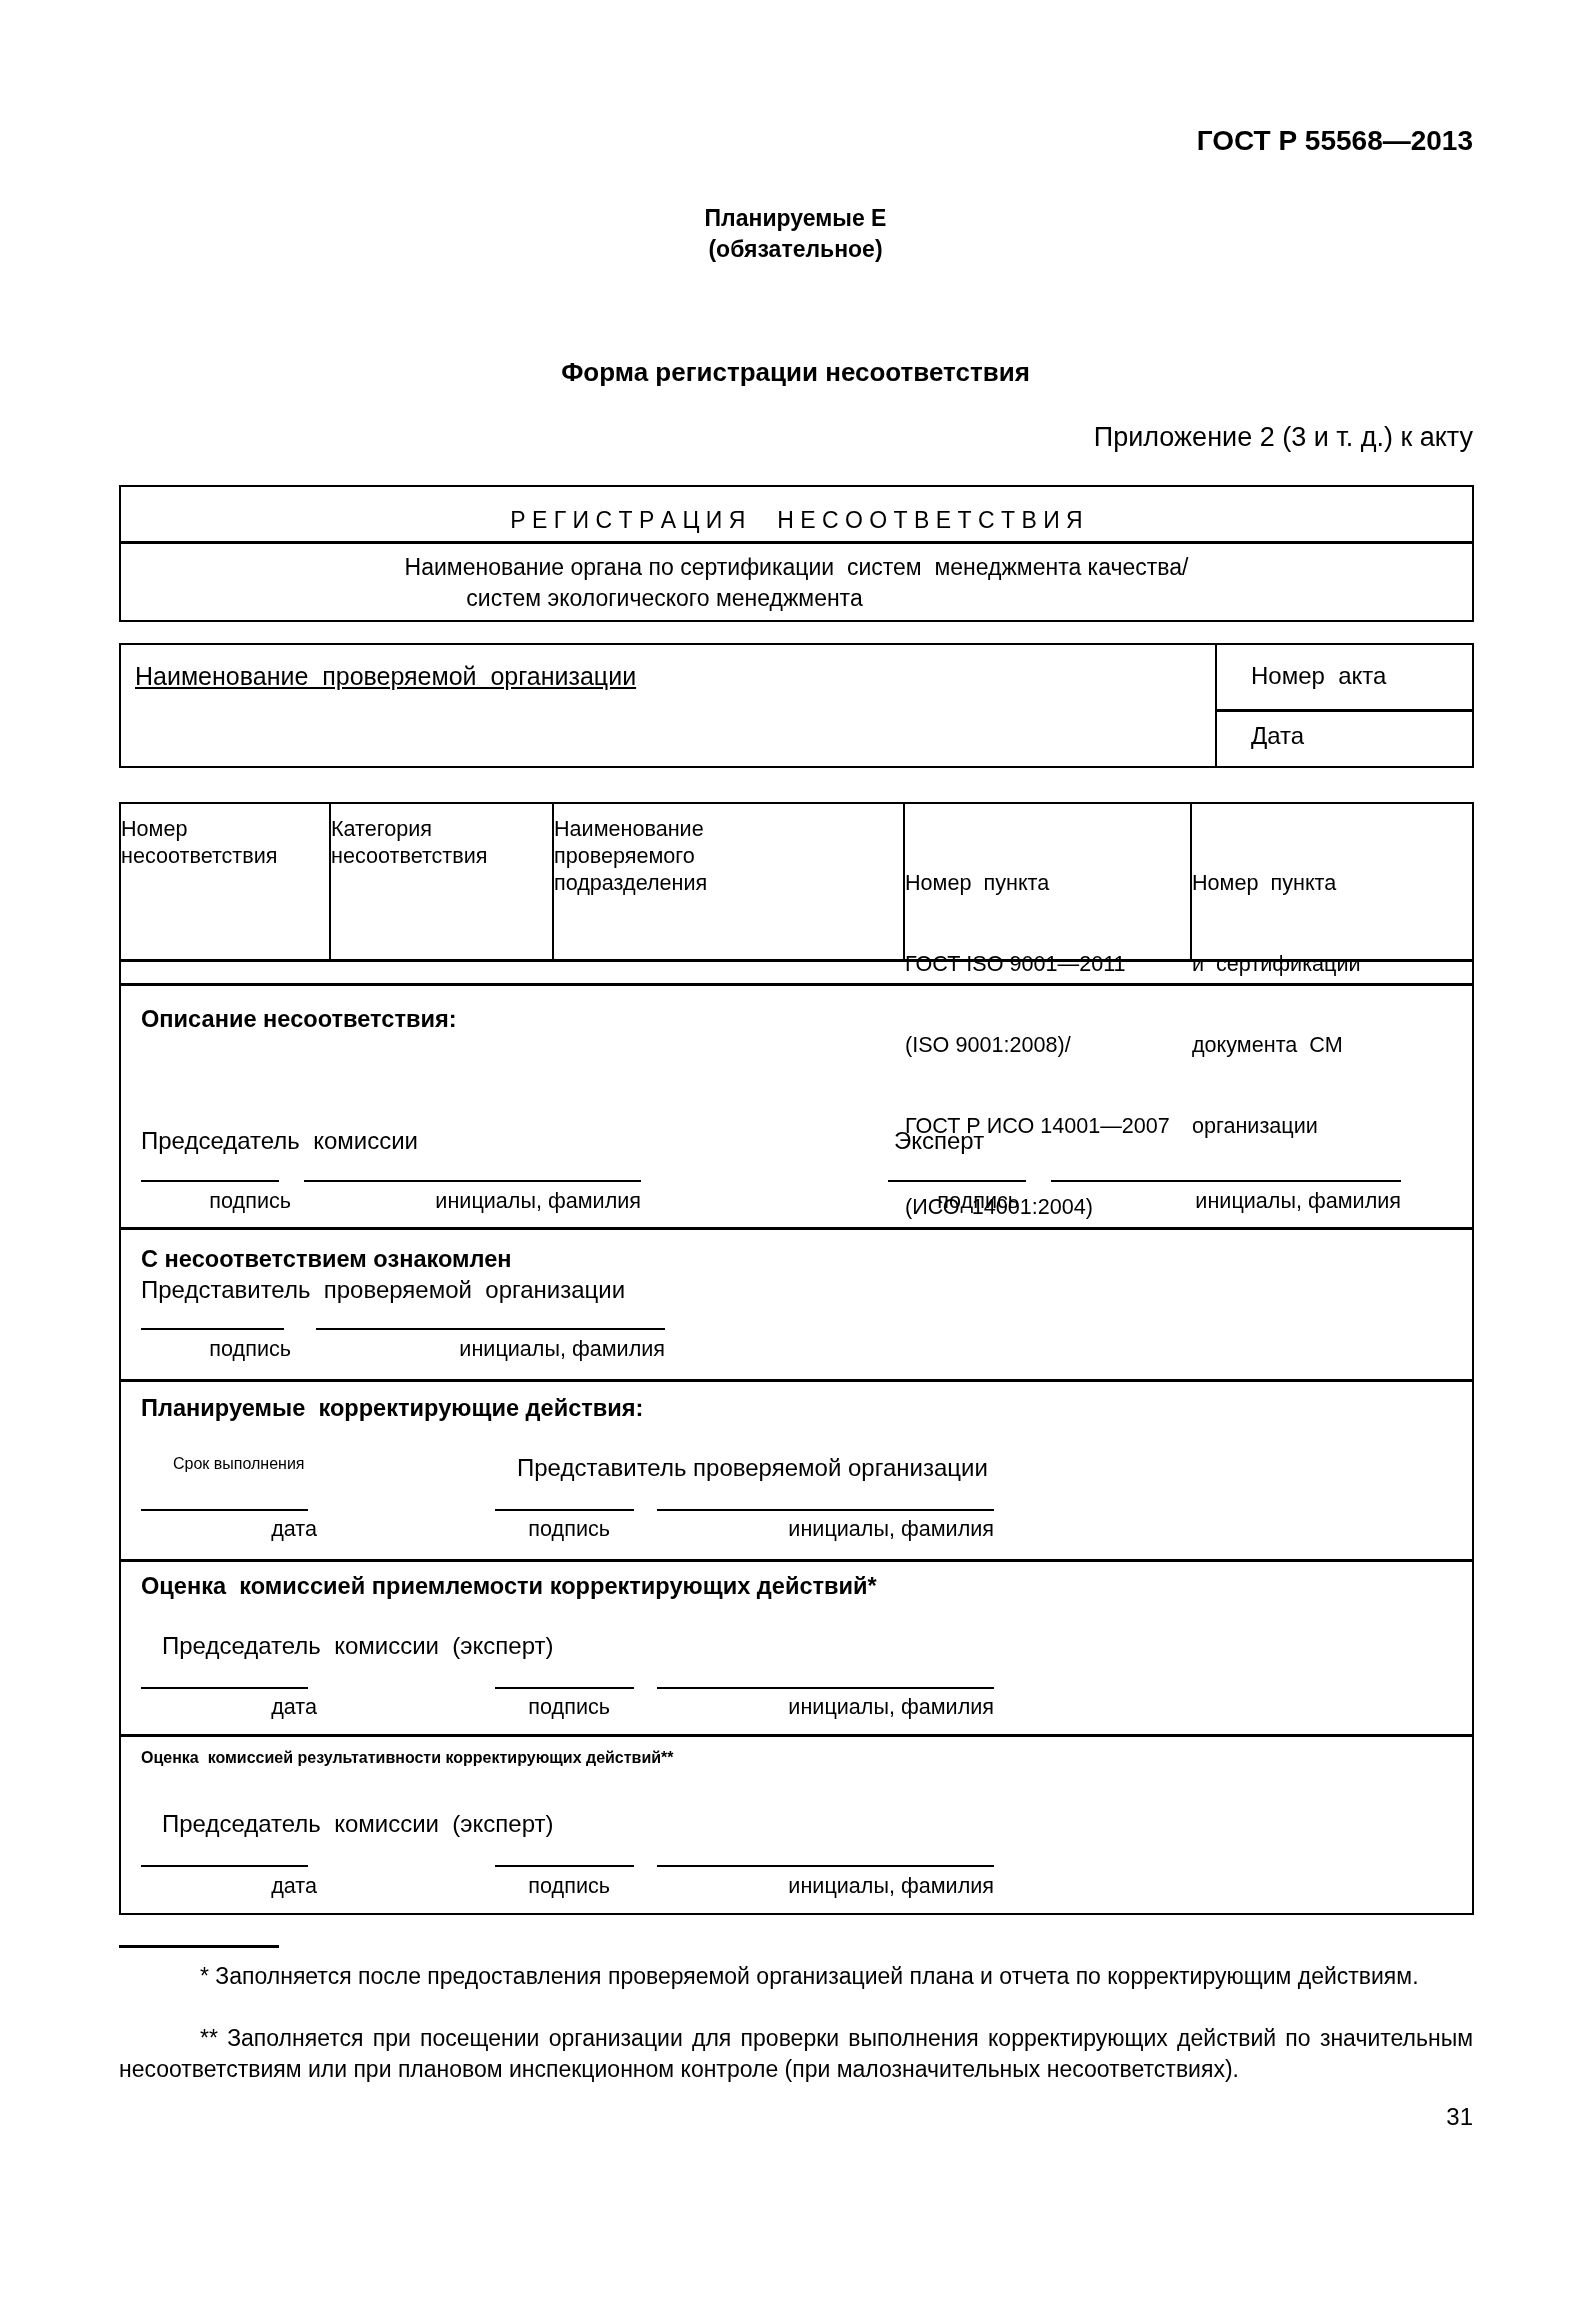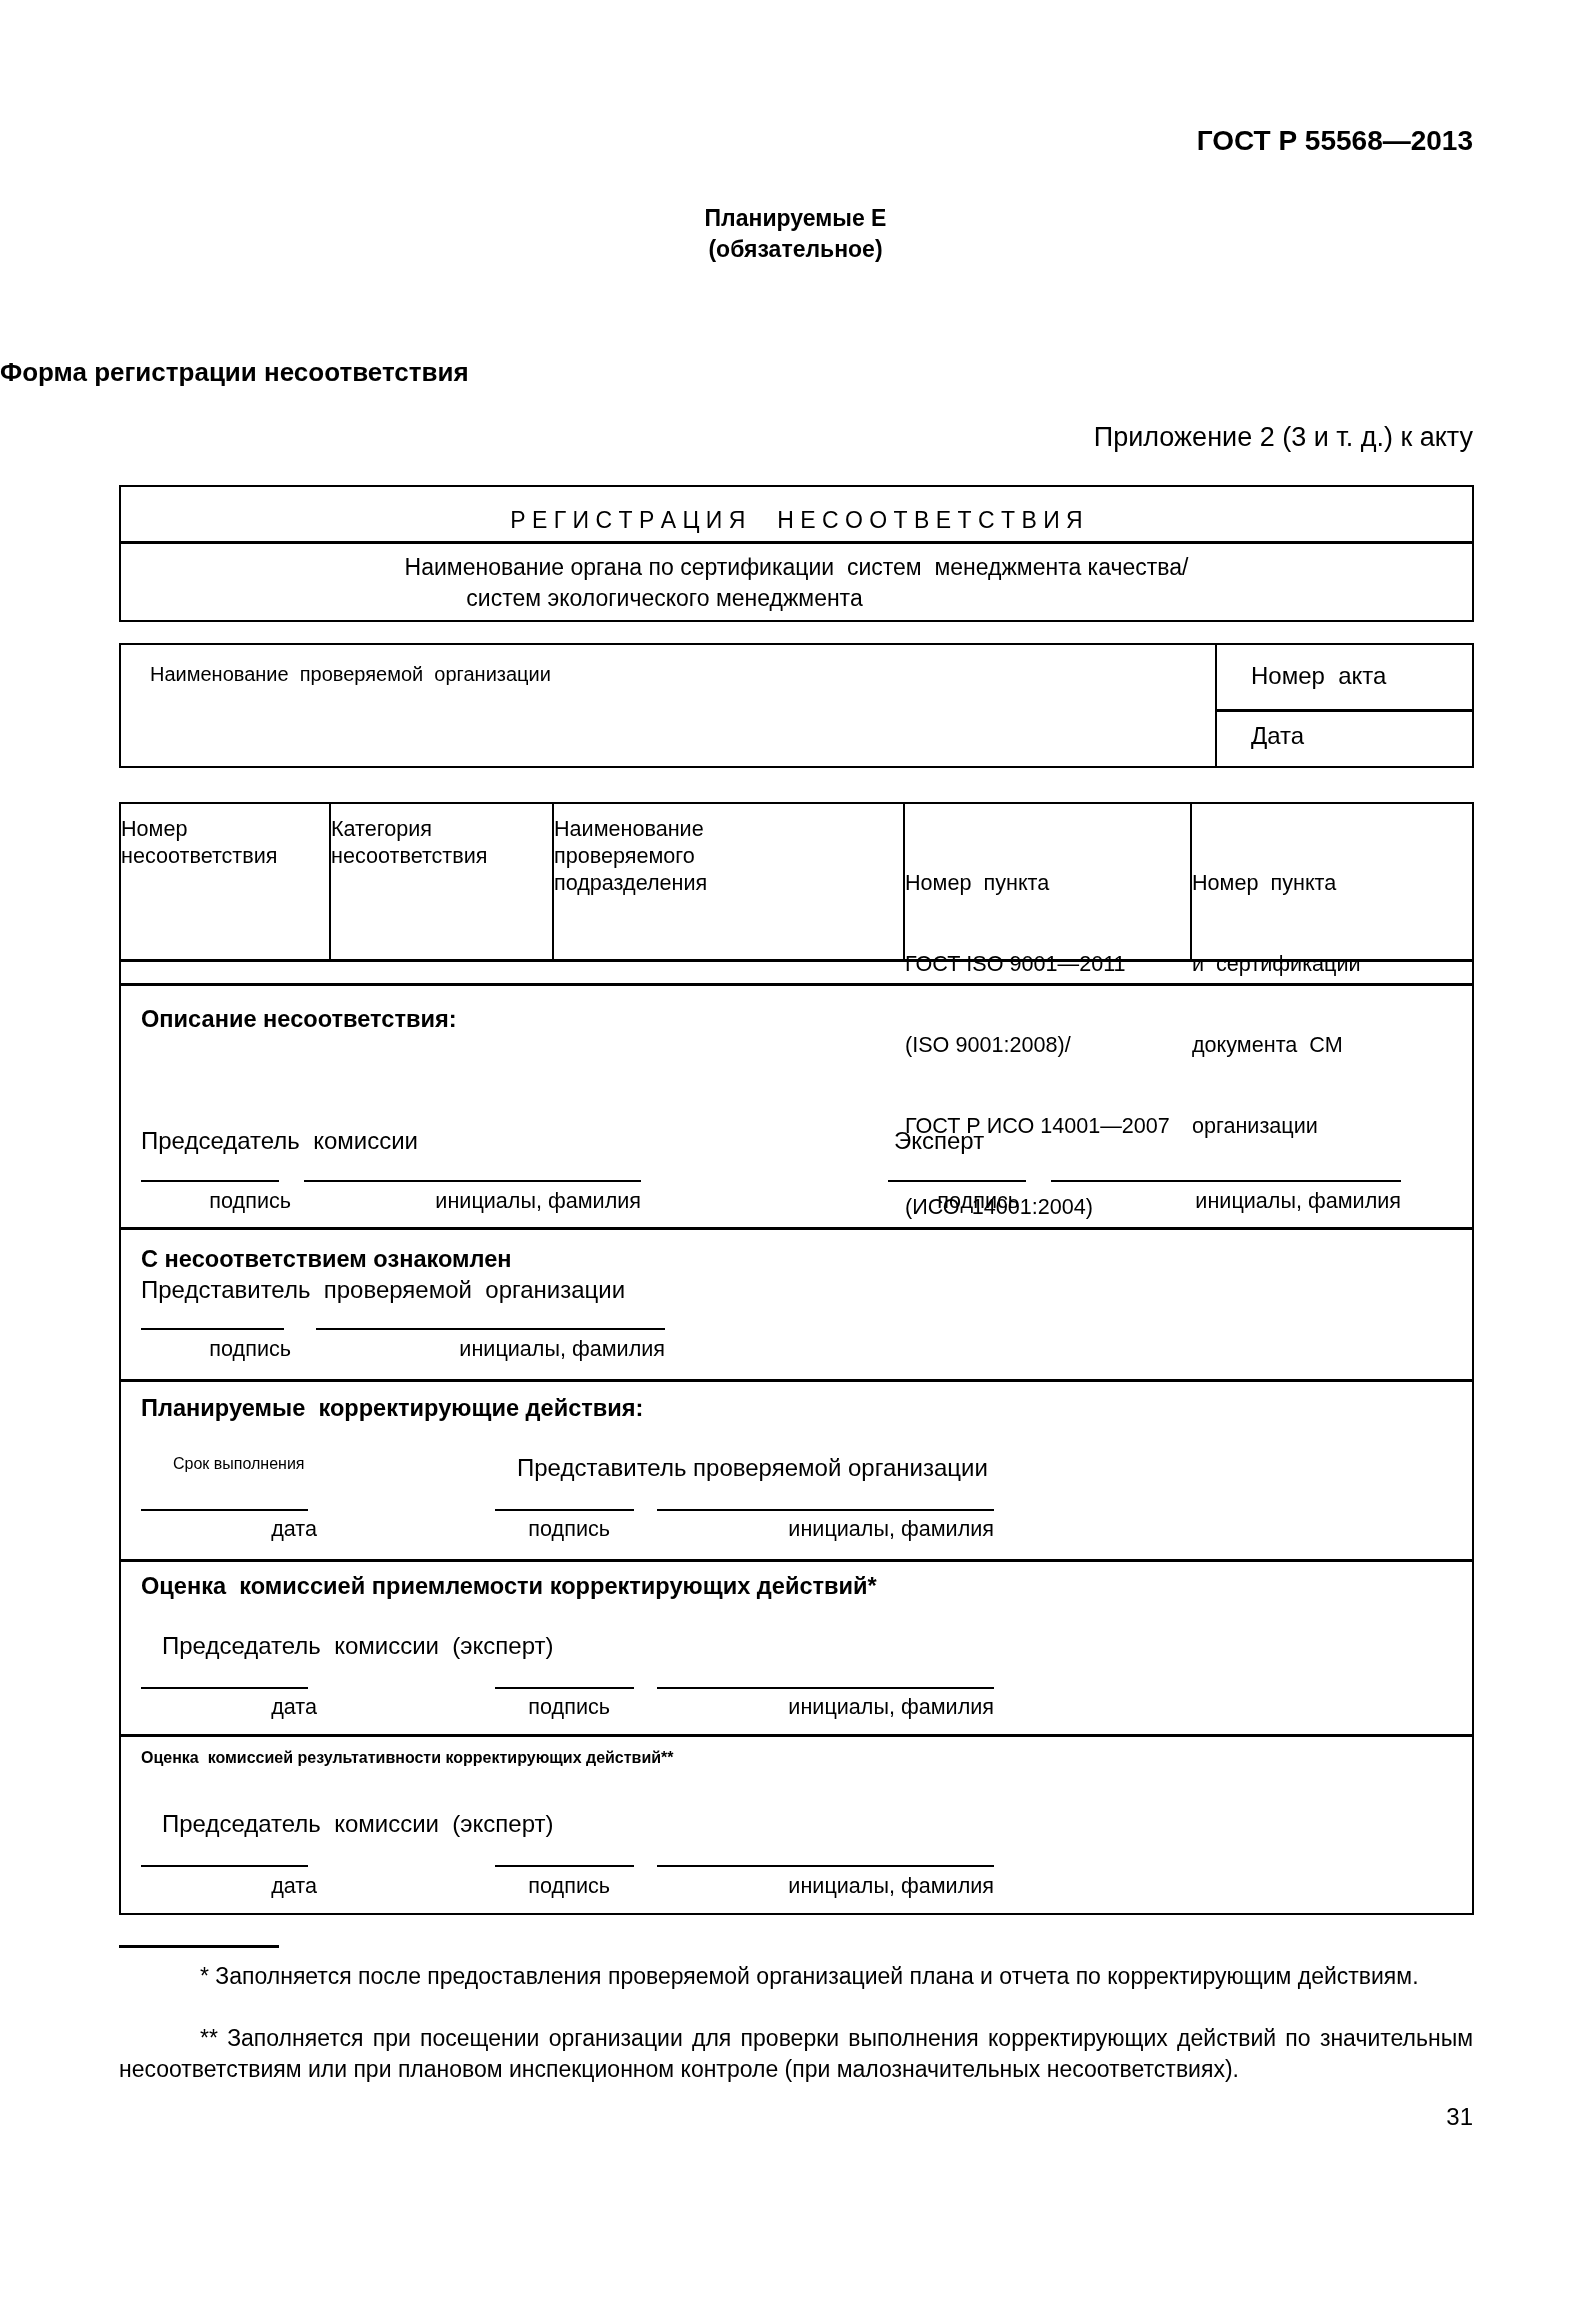--- a/index.html
+++ b/index.html
@@ -17,34 +17,34 @@
   .foot { position:absolute; left:119px; width:1354px; font-size:23px; line-height:31px; text-align:justify; }
 </style>
 </head>
 <body>
 
 <div class="abs b" style="right:118px; top:125px; font-size:28px;">ГОСТ Р 55568—2013</div>
 
 <div class="abs b" style="left:0; width:1591px; text-align:center; top:205px; font-size:23px; padding-left:0;">Планируемые  Е</div>
 <div class="abs b" style="left:0; width:1591px; text-align:center; top:236px; font-size:23px;">(обязательное)</div>
 
-<div class="abs b" style="left:0; width:1591px; top:357px; font-size:26px;">Форма регистрации несоответствия</div>
+<div class="abs b" style="left:0; width:1591px; text-align:center; top:357px; font-size:26px;">Форма регистрации несоответствия</div>
 
 <div class="abs txt36" style="right:118px; top:424px; font-size:27px;">Приложение 2 (3 и т. д.) к акту</div>
 
 <div class="box" style="left:119px; top:485px; width:1355px; height:137px;"></div>
 <div class="hl" style="left:119px; top:541px; width:1355px;"></div>
 <div class="abs" style="left:119px; width:1355px; top:507px; text-align:center; font-size:23px; white-space:pre;">Р Е Г И С Т Р А Ц И Я     Н Е С О О Т В Е Т С Т В И Я</div>
 <div class="abs" style="left:119px; width:1355px; top:554px; text-align:center; font-size:23px; white-space:pre;">Наименование органа по сертификации  систем  менеджмента качества/</div>
 <div class="abs" style="left:119px; width:1091px; top:585px; text-align:center; font-size:23px;">систем экологического менеджмента</div>
 
 <div class="box" style="left:119px; top:643px; width:1355px; height:125px;"></div>
 <div class="vl" style="left:1215px; top:643px; height:125px;"></div>
 <div class="hl" style="left:1215px; top:709px; width:259px;"></div>
-<div class="abs txt36" style="left:150px; top:664px; font-size:20px; white-space:pre;">Наименование  проверяемой  организации</div>
+<div class="abs txt36" style="left:135px; top:664px; font-size:25px; white-space:pre;text-decoration:underline;">Наименование  проверяемой  организации</div>
 <div class="abs txt36" style="left:1251px; top:664px; font-size:24px; white-space:pre;">Номер  акта</div>
 <div class="abs txt36" style="left:1251px; top:724px; font-size:24px;">Дата</div>
 
 <div class="box" style="left:119px; top:802px; width:1355px; height:184px; border-bottom:none;"></div>
 <div class="vl" style="left:329px; top:802px; height:159px;"></div>
 <div class="vl" style="left:552px; top:802px; height:159px;"></div>
 <div class="vl" style="left:903px; top:802px; height:159px;"></div>
 <div class="vl" style="left:1190px; top:802px; height:159px;"></div>
 <div class="hl" style="left:119px; top:959px; width:1355px;"></div>
 <div class="hl" style="left:119px; top:983px; width:1355px;"></div>

